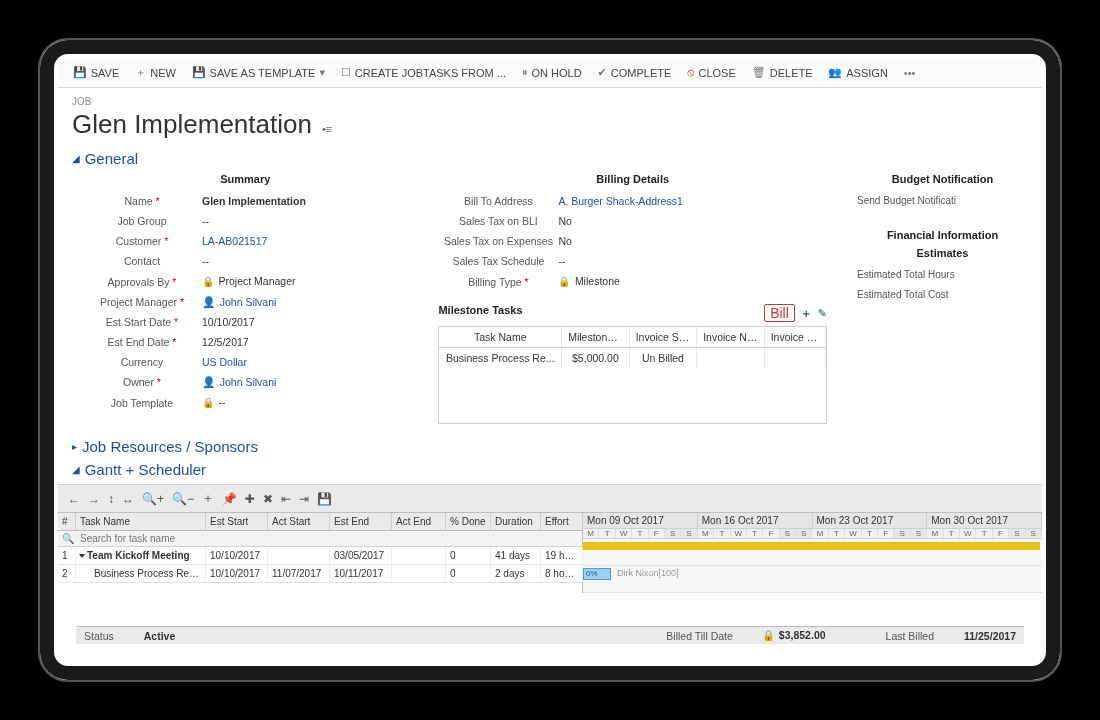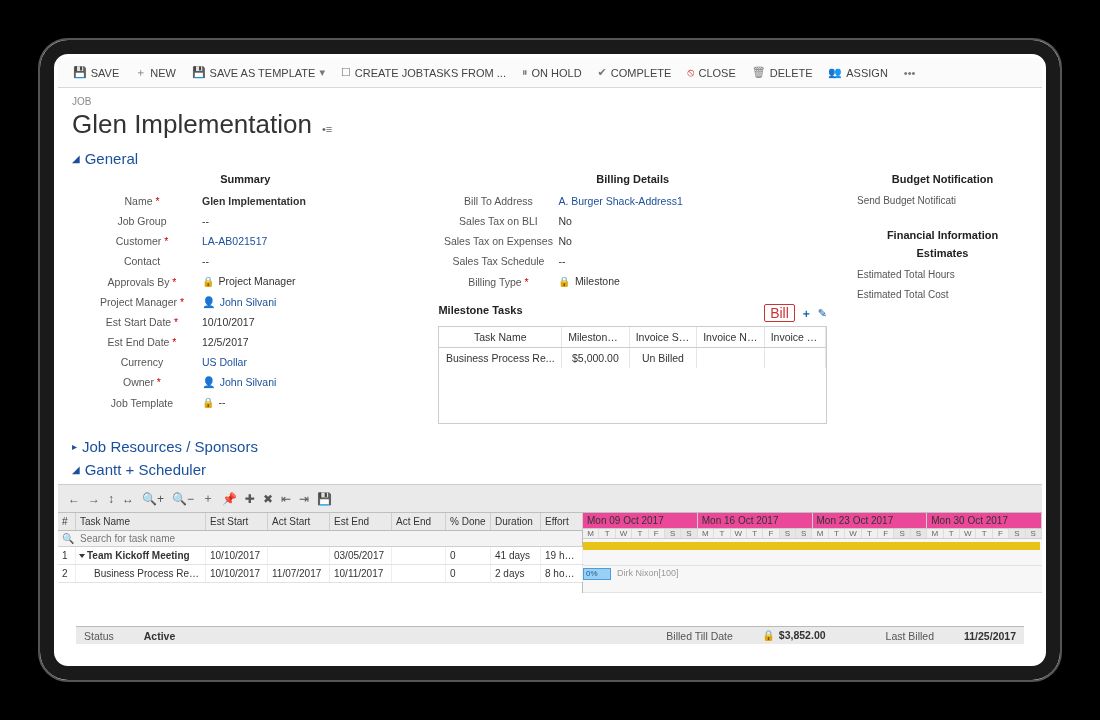--- a/index.html
+++ b/index.html
@@ -52,21 +52,21 @@
   .gl-head { display:grid; grid-template-columns: 18px 130px 62px 62px 62px 54px 45px 50px 42px; background:#eaeaea; border-bottom:1px solid #bbb; }
   .gl-head div { padding:3px 4px; border-right:1px solid #cfcfcf; color:#333; font-size:10px; overflow:hidden; white-space:nowrap; }
   .gl-search { display:grid; grid-template-columns: 18px 507px; background:#f3f3f3; border-bottom:1px solid #cfcfcf; }
   .gl-search .sc { padding:2px 4px; color:#888; }
   .gl-search input { width:100%; border:none; background:transparent; padding:2px 4px; font-size:10px; color:#666; outline:none; }
   .gl-row { display:grid; grid-template-columns: 18px 130px 62px 62px 62px 54px 45px 50px 42px 1fr; border-bottom:1px solid #e2e2e2; }
   .gl-row div { padding:3px 4px; border-right:1px solid #eee; overflow:hidden; white-space:nowrap; text-overflow:ellipsis; }
   .gl-row.parent div:nth-child(2) { font-weight:700; }
   .gl-row .ar { display:inline-block; width:0;height:0;border-left:4px solid #333;border-top:3px solid transparent;border-bottom:3px solid transparent; margin-right:3px; transform:rotate(90deg); vertical-align:middle;}
   .gantt-right { flex:1; display:flex; flex-direction:column; background:#f7f7f7; overflow:hidden; }
-  .gr-weeks { display:flex; background:#ec4899; border-bottom:1px solid #cfcfcf; }
+  .gr-weeks { display:flex; background:#e5e5e5; border-bottom:1px solid #cfcfcf; }
   .gr-week { flex:1; padding:2px 4px; border-right:1px solid #cfcfcf; font-size:10px; color:#333; white-space:nowrap; }
   .gr-days { display:flex; background:#f0f0f0; border-bottom:1px solid #cfcfcf; }
   .gr-days span { flex:1; text-align:center; font-size:8px; color:#666; border-right:1px solid #ddd; }
   .gr-days .we { background:#e6e6e6; }
   .gr-lane { flex:1; position:relative; border-bottom:1px solid #e2e2e2; }
   .bar-sum { position:absolute; top:3px; left:0; right:2px; height:8px; background:#e7c317; }
   .bar-task { position:absolute; top:2px; left:0; width:28px; height:12px; background:#9ad0f5; border:1px solid #4a9edb; font-size:8px; color:#1a5a8a; padding:0 2px; }
   .bar-label { position:absolute; top:2px; left:34px; font-size:9px; color:#999; }
 
   .status-bar { position:absolute; left:18px; right:18px; bottom:18px; height:18px; background:#eaeaea; border-top:1px solid #bbb; display:flex; align-items:center; font-size:10.5px; color:#333; padding:0 8px; gap:60px; }

